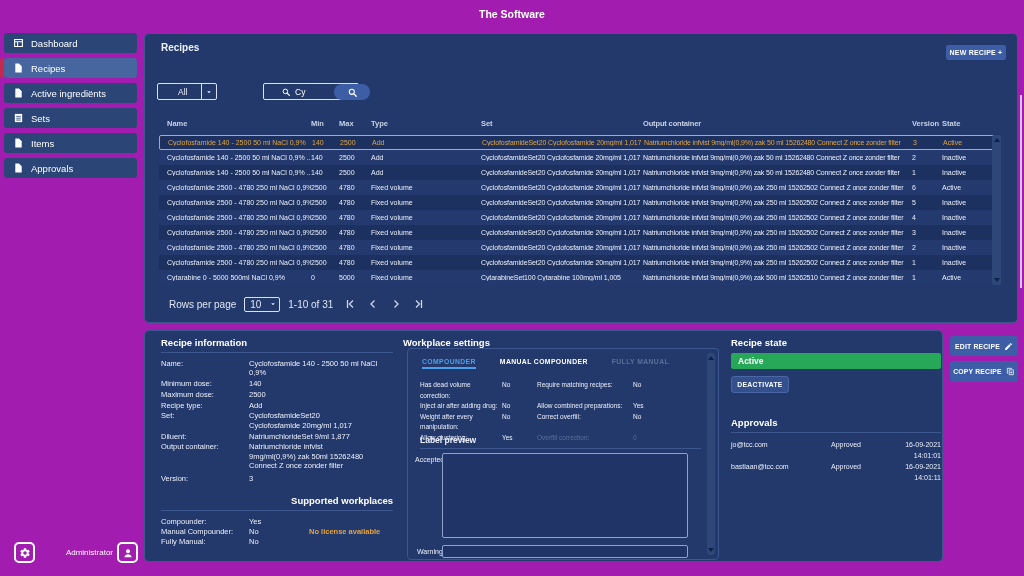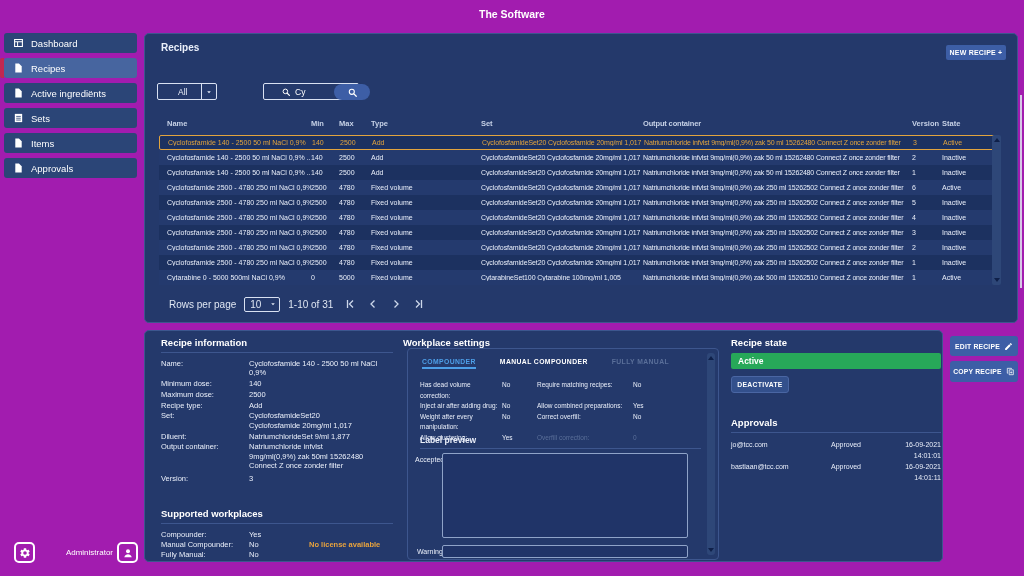--- a/index.html
+++ b/index.html
@@ -91,21 +91,21 @@
 
   
   .sec-title { font-size:9.5px; font-weight:bold; color:#fff; }
   .hr { border-bottom:1px solid #3d568e; margin:4px 0 6px 0; }
 
   .left-sec { position:absolute; left:16px; top:6px; width:232px; }
   .info-row { display:flex; font-size:7.5px; line-height:9.3px; margin-bottom:1.5px; }
   .info-row:last-child { margin-top:4px; }
   .ilabel { width:88px; flex-shrink:0; }
   .ival { white-space:pre-line; }
-  .sw-title { margin-top:24px; }
+  .sw-title { margin-top:11px;text-align:right; }
   .sw-row { display:flex; font-size:7.5px; line-height:10px; }
   .swlabel { width:88px; flex-shrink:0; }
   .swval { width:60px; flex-shrink:0; }
   .swnote { color:#e8a33d; font-weight:bold; }
 
   .ws-title { position:absolute; left:258px; top:6px; }
   .ws-panel { position:absolute; left:262px; top:17px; width:312px; height:212px;
     border:1px solid #3d568e; border-radius:4px; background:#24396b; overflow:hidden; }
   .tabs { display:flex; padding:9px 0 0 14px; font-size:6.8px; font-weight:bold; letter-spacing:.4px; }
   .wtab { margin-right:24px; padding-bottom:2px; color:#fff; }

